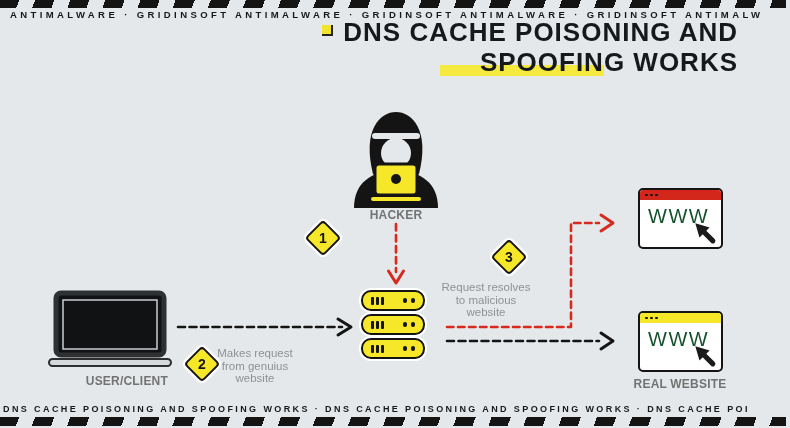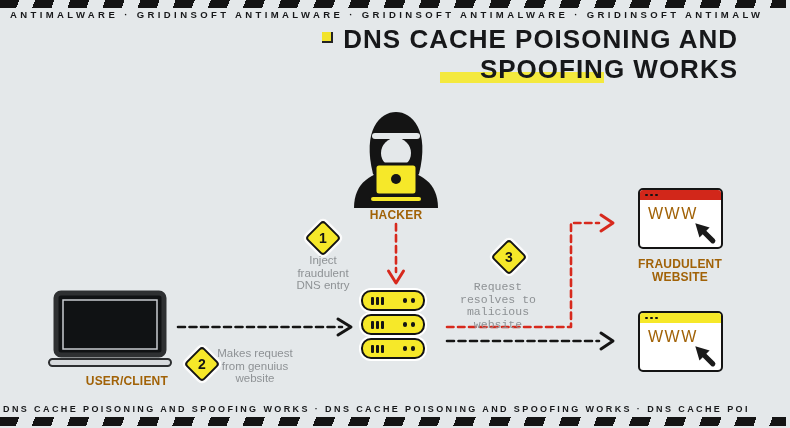--- a/index.html
+++ b/index.html
@@ -12,31 +12,31 @@
   .stripes.top{top:0;}
   .stripes.bottom{top:417px;height:9px;}
 
   
   .ticker{position:absolute;left:0;width:100%;white-space:nowrap;overflow:hidden;
           font-weight:bold;color:#17181a;}
   .ticker.top{top:9px;font-size:9.5px;letter-spacing:3.4px;padding-left:10px;}
   .ticker.bottom{top:404px;font-size:9px;letter-spacing:2.4px;padding-left:3px;}
 
   
-  .title{position:absolute;top:24px;right:48px;text-align:right;color:#17181a;
+  .title{position:absolute;top:17px;right:48px;text-align:right;color:#17181a;
          font-weight:bold;font-size:26px;line-height:30px;letter-spacing:1px;}
   .title-bullet{display:inline-block;width:9px;height:9px;background:#f2e32c;
          border-right:2.5px solid #232323;border-bottom:2.5px solid #232323;
          margin-right:10px;vertical-align:5px;}
   .title-l2{position:relative;display:inline-block;}
   .title-hl{position:absolute;left:-40px;bottom:1px;width:164px;height:11px;
          background:#f4e93e;z-index:-1;}
 
   
-  .node-label{position:absolute;font-weight:bold;color:#a16207;font-size:12px;
+  .node-label{position:absolute;font-weight:bold;color:#737373;font-size:12px;
          text-align:center;line-height:12.5px;letter-spacing:0.2px;}
 
   
   .diamond{position:absolute;width:22px;height:22px;background:#f6e829;
          border:2.5px solid #141414;border-radius:4px;transform:rotate(45deg);
          box-shadow:0 0 0 2.5px #fbfbfb;}
   .diamond span{position:absolute;inset:0;display:flex;align-items:center;justify-content:center;
          transform:rotate(-45deg);font-weight:bold;font-size:14px;color:#141414;}
 
   
@@ -52,21 +52,21 @@
   .sdots{display:flex;gap:3.5px;}
   .sdots i{width:4.2px;height:4.2px;background:#141414;border-radius:50%;}
 
   
   .browser{position:absolute;width:81px;height:57px;background:#fff;border:2.5px solid #141414;
            border-radius:5px;overflow:hidden;}
   .bbar{height:10px;display:flex;align-items:center;gap:2.5px;padding-left:5px;}
   .bbar.red{background:#d2271a;}
   .bbar.yellow{background:#f6e829;}
   .bdot{width:2.5px;height:2.5px;border-radius:50%;background:#141414;}
-  .www{margin:5px 0 0 8px;font-size:16px;letter-spacing:1.5px;color:#a16207;}
+  .www{margin:5px 0 0 8px;font-size:20px;letter-spacing:1.5px;color:#14532d;}
   .cursor{position:absolute;right:4px;bottom:2px;}
 
   .abs{position:absolute;}
   svg{display:block;}
 </style>
 </head>
 <body>
 
 <div class="canvas">
 
@@ -158,45 +158,44 @@
         <span class="bdot"></span>
         <span class="bdot"></span>
         <span class="bdot"></span>
       </div>
     <div class="www">WWW</div>
     <svg class="cursor" width="24" height="24" viewBox="0 0 26 26">
       <path d="M10.5,10.5 L21.5,21.5" stroke="#1a1a1a" stroke-width="5.5" stroke-linecap="round"></path>
       <polygon points="2.5,2.5 18,7 7,18" fill="#1a1a1a"></polygon>
     </svg>
   </div>
-  <div class="node-label" style="left:625px;top:258px;width:110px;">FRAUDULENT WEBSITE</div>
 
   <div class="browser" style="left:638px;top:311px;">
     <div class="bbar yellow">
         <span class="bdot"></span>
         <span class="bdot"></span>
         <span class="bdot"></span>
       </div>
     <div class="www">WWW</div>
     <svg class="cursor" width="24" height="24" viewBox="0 0 26 26">
       <path d="M10.5,10.5 L21.5,21.5" stroke="#1a1a1a" stroke-width="5.5" stroke-linecap="round"></path>
       <polygon points="2.5,2.5 18,7 7,18" fill="#1a1a1a"></polygon>
     </svg>
   </div>
+  <div class="node-label" style="left:620px;top:378px;width:120px;">REAL WEBSITE</div>
 
   <div class="diamond" style="left:310px;top:225px;">
       <span>1</span>
     </div>
   <div class="diamond" style="left:189px;top:351px;">
       <span>2</span>
     </div>
   <div class="diamond" style="left:496px;top:244px;">
       <span>3</span>
     </div>
 
-  <div class="step-text" style="left:287px;top:254px;width:72px;">Inject fraudulent DNS entry</div>
   <div class="step-text" style="left:213px;top:347px;width:84px;">Makes request from genuius website</div>
-  <div class="step-text" style="left:450px;top:281px;width:96px;font-family:Liberation Mono, monospace;">Request resolves to malicious website</div>
+  <div class="step-text" style="left:438px;top:281px;width:96px;">Request resolves to malicious website</div>
 
   <div class="ticker bottom">DNS CACHE POISONING AND SPOOFING WORKS · DNS CACHE POISONING AND SPOOFING WORKS · DNS CACHE POI</div>
   <div class="stripes bottom"></div>
 
 </div>
 
 </body></html>

